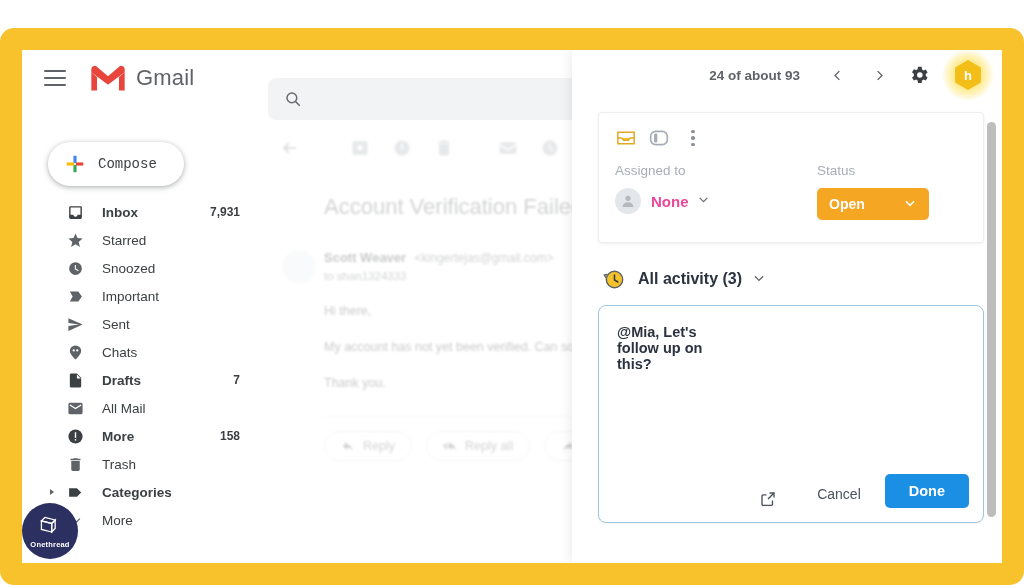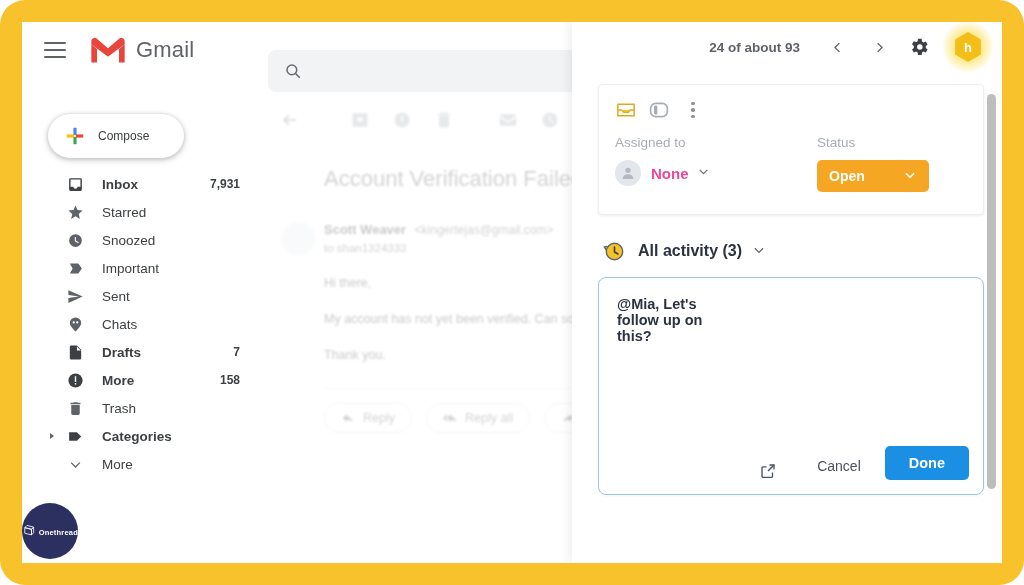--- a/index.html
+++ b/index.html
@@ -7,21 +7,22 @@
     width: 1024px; height: 585px;
     font-family: "Liberation Sans", sans-serif;
     background: #ffffff;
     overflow: hidden;
   }
 
   
   .frame {
     position: absolute; inset: 0;
     background: #F8C22C;
-    border-radius: 25px;
+    border-radius: 14px;
+    margin-top: 28px;
   }
   .canvas {
     position: absolute;
     left: 22px; top: 22px; right: 22px; bottom: 22px;
     background: #ffffff;
     overflow: hidden;
   }
 
   
   .gmail {
@@ -56,21 +57,21 @@
 
   
   .compose {
     position: absolute; left: 26px; top: 92px;
     height: 44px; width: 136px;
     background: #fff; border-radius: 24px;
     box-shadow: 0 1px 4px rgba(60,64,67,.30), 0 2px 6px 1px rgba(60,64,67,.12);
     display: flex; align-items: center; padding-left: 16px;
     cursor: pointer;
   }
-  .compose-label { font-size: 12px; color: #3c4043; margin-left: 12px; font-weight: 400;}
+  .compose-label { font-size: 14px; color: #3c4043; margin-left: 12px; font-weight: 400; font-family: Liberation Mono, monospace;}
 
   .navlist { position: absolute; left: 0; top: 148px; width: 232px; }
   .navitem {
     height: 28px; display: flex; align-items: center;
     padding-left: 44px; padding-right: 14px;
     font-size: 13.5px; color: #3c4043; cursor: pointer;
     position: relative;
   }
   .navitem .nic {
     width: 18px; height: 18px; margin-right: 18px;
@@ -219,21 +220,21 @@
   .vscroll {
     position: absolute; right: 6px; top: 72px; width: 9px; height: 395px;
     background: #bdbdbd; border-radius: 5px; cursor: pointer;
   }
 
   
   .badge {
     position: absolute; left: 0px; bottom: 4px;
     width: 56px; height: 56px; border-radius: 50%;
     background: #2b3060;
-    display: flex; align-items: center; justify-content: center;
+    display: flex; flex-direction: column; align-items: center; justify-content: center;
     color: #fff;
   }
   .badge-text { font-size: 7.5px; font-weight: bold; letter-spacing: .2px; margin-top: 2px;}
 </style>
 </head>
 <body>
 
 <div class="frame">
   <div class="canvas">
 
@@ -341,20 +342,29 @@
         <div class="navitem bold">
           <span class="nic">
             <svg width="17" height="17" viewBox="0 0 24 24" fill="#3c4043">
                 <path d="M14 2H6a2 2 0 0 0-2 2v16a2 2 0 0 0 2 2h12a2 2 0 0 0 2-2V8zm0 7V3.5L19.5 9z"></path>
               </svg>
           </span>
           <span class="nlabel">Drafts</span>
           <span class="ncount">7</span>
         </div>
 
+        <div class="navitem">
+          <span class="nic">
+            <svg width="17" height="17" viewBox="0 0 24 24" fill="#5f6368">
+                <path d="M20 4H4a2 2 0 0 0-2 2v12a2 2 0 0 0 2 2h16a2 2 0 0 0 2-2V6a2 2 0 0 0-2-2zm0 4l-8 5-8-5V6l8 5 8-5z"></path>
+              </svg>
+          </span>
+          <span class="nlabel">All Mail</span>
+          <span class="ncount"></span>
+        </div>
 
         <div class="navitem bold">
           <span class="nic">
             <svg width="17" height="17" viewBox="0 0 24 24" fill="#3c4043">
                 <circle cx="12" cy="12" r="10"></circle>
                 <rect x="11" y="6" width="2" height="8" fill="#fff"></rect>
                 <rect x="11" y="15.5" width="2" height="2.2" fill="#fff"></rect>
               </svg>
           </span>
           <span class="nlabel">More</span>

